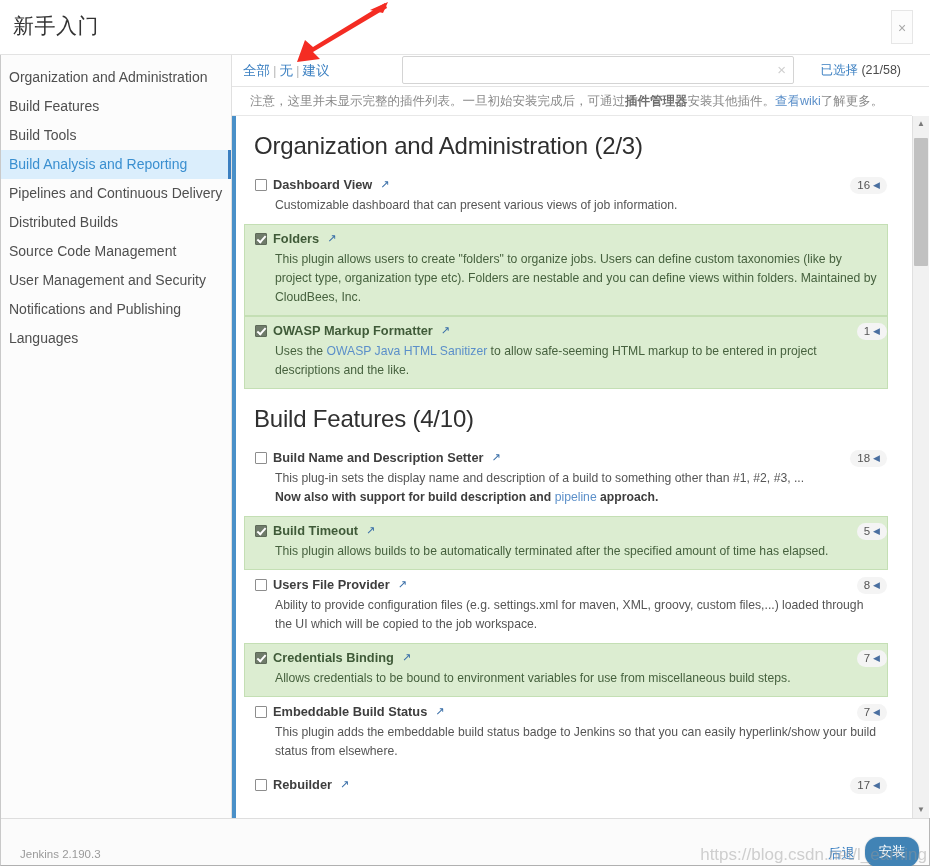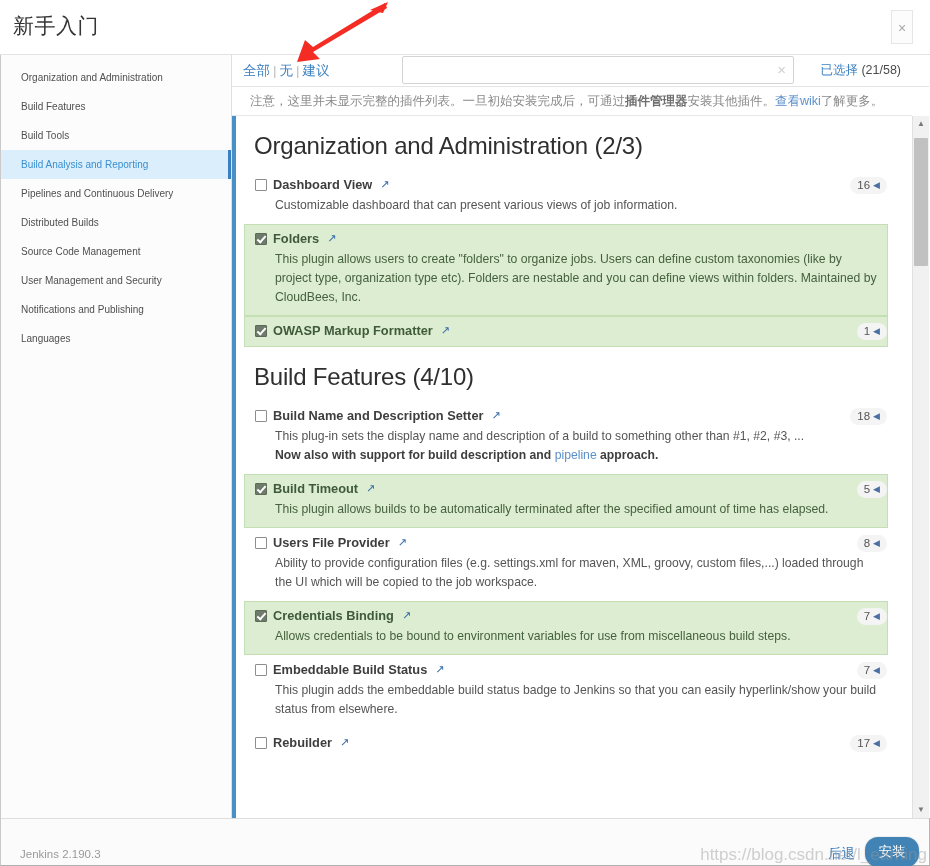--- a/index.html
+++ b/index.html
@@ -73,22 +73,22 @@
     width: 231px;
     height: 763px;
     background: #fcfcfc;
     border-right: 1px solid #e0e0e0;
     box-sizing: border-box;
     padding-top: 8px;
   }
   .side-item {
     height: 29px;
     line-height: 29px;
-    padding-left: 20px;
-    font-size: 10px;
+    padding-left: 8px;
+    font-size: 14px;
     color: #4f4f4f;
     box-sizing: border-box;
     cursor: pointer;
     white-space: nowrap;
   }
   .side-item.active {
     background: #dbeefc;
     color: #3a8fd0;
     border-right: 3px solid #3a7fc1;
   }
@@ -459,20 +459,21 @@
             </div>
             <div class="plugin-desc"><span>This plugin allows users to create "folders" to organize jobs. Users can define custom taxonomies (like by project type, organization type etc). Folders are nestable and you can define views within folders. Maintained by CloudBees, Inc.</span></div>
           </div>
           <div class="plugin-row selected">
             <div class="plugin-head">
               <span class="cb checked"></span>
               <span class="plugin-name">OWASP Markup Formatter</span>
               <span class="ext-icon">↗</span>
             </div>
             <span class="ver-badge"><span>1</span><span class="tri">◀</span></span>
+            <div class="plugin-desc"><span>Uses the </span><a>OWASP Java HTML Sanitizer</a><span> to allow safe-seeming HTML markup to be entered in project descriptions and the like.</span></div>
           </div>
           <div class="section-title">Build Features (4/10)</div>
           <div class="plugin-row">
             <div class="plugin-head">
               <span class="cb"></span>
               <span class="plugin-name">Build Name and Description Setter</span>
               <span class="ext-icon">↗</span>
             </div>
             <span class="ver-badge"><span>18</span><span class="tri">◀</span></span>
             <div class="plugin-desc"><span>This plug-in sets the display name and description of a build to something other than #1, #2, #3, ...</span><br><b>Now also with support for build description and </b><a>pipeline</a><b> approach.</b></div>

